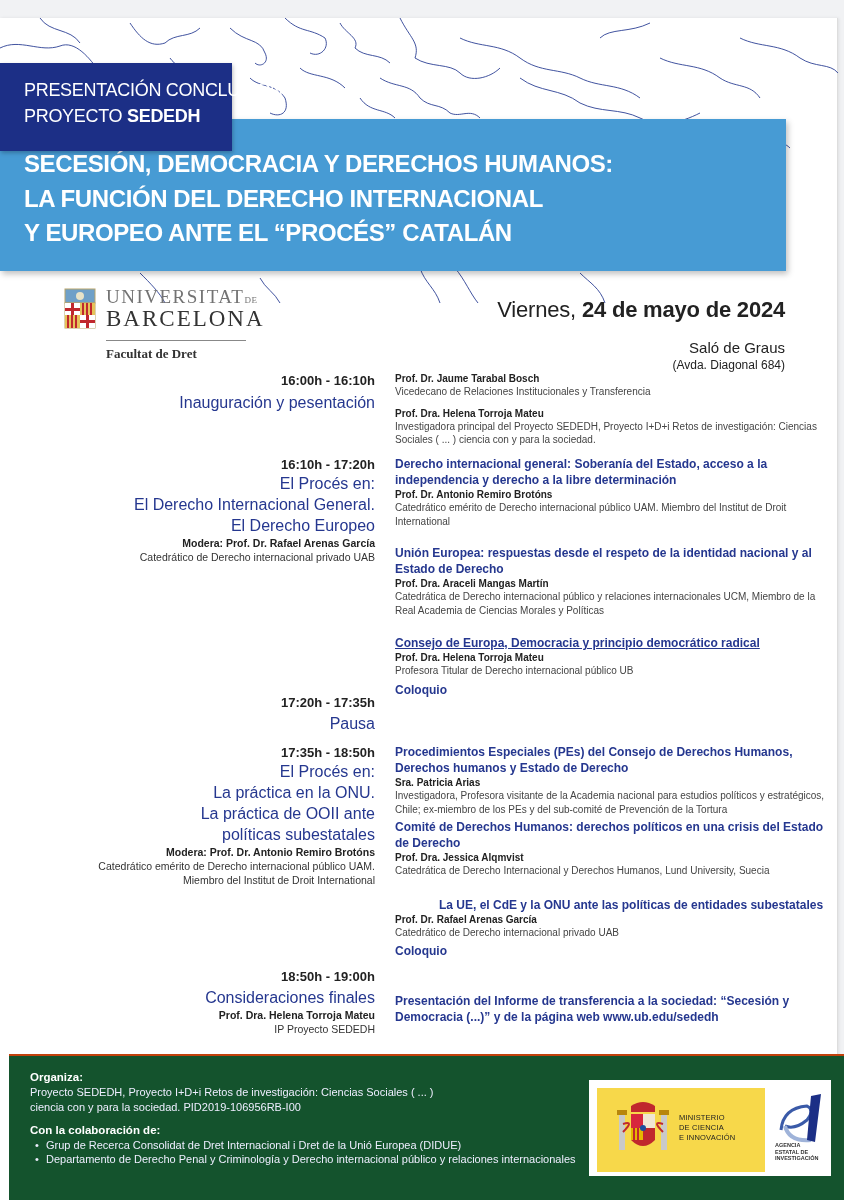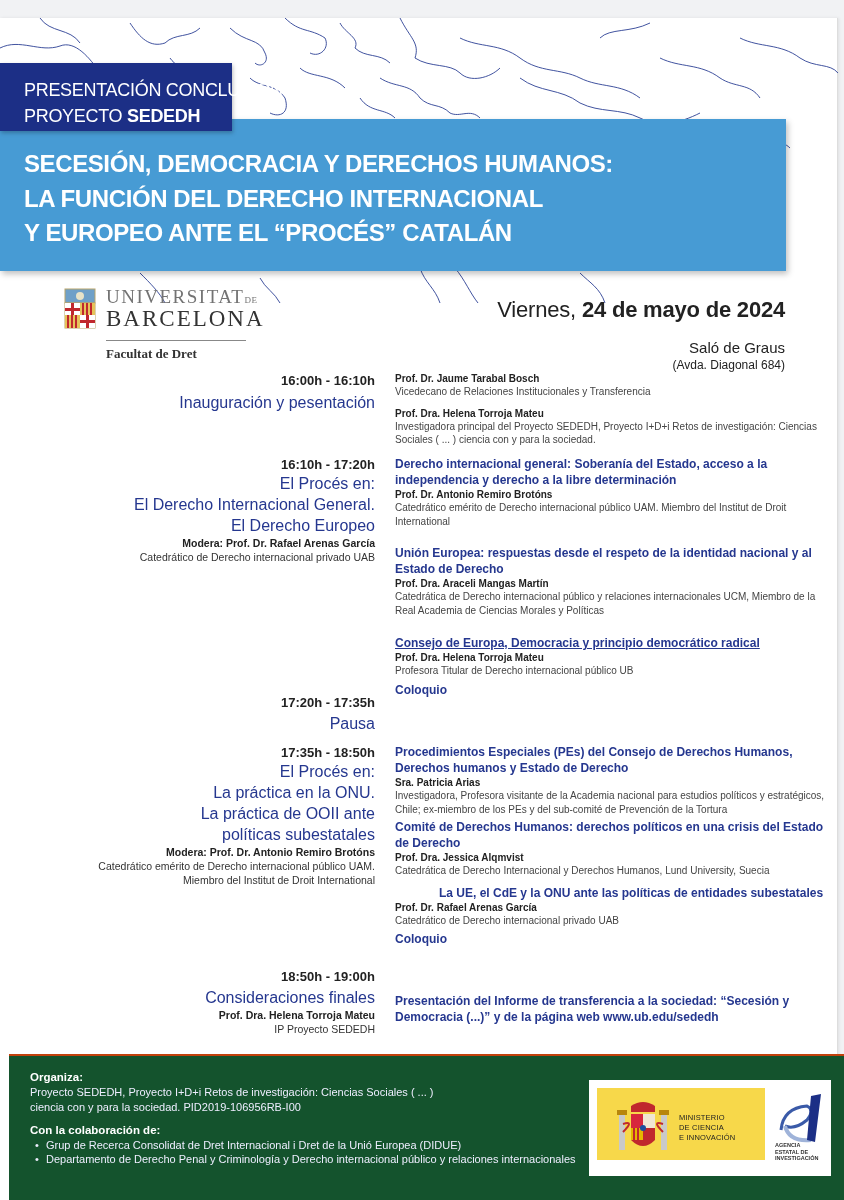--- a/index.html
+++ b/index.html
@@ -4,21 +4,21 @@
   <style>
     * { box-sizing: border-box; margin: 0; padding: 0; }
     html, body { width: 844px; height: 1200px; overflow: hidden; background: #f1f2f4; }
     body { font-family: "Liberation Sans", "DejaVu Sans", sans-serif; color: #222; position: relative; }
 
     .page { position: absolute; left: 0; top: 18px; width: 838px; height: 1182px; background: #fff; border-right: 1px solid #ddd; box-shadow: 1px 0 3px rgba(0,0,0,0.08); }
 
     .map { position: absolute; left: 0; top: 0; width: 838px; height: 290px; overflow: hidden; }
     .map svg { width: 100%; height: 100%; }
 
-    .banner-dark { position: absolute; left: 0; top: 45px; width: 232px; height: 68px; background: #1c2f86; color: #fff; padding: 14px 0 0 24px; box-shadow: 1px 2px 4px rgba(0,0,0,0.25); z-index: 3; }
+    .banner-dark { position: absolute; left: 0; top: 45px; width: 232px; height: 88px; background: #1c2f86; color: #fff; padding: 14px 0 0 24px; box-shadow: 1px 2px 4px rgba(0,0,0,0.25); z-index: 3; }
     .banner-dark .line { font-size: 18px; line-height: 26px; letter-spacing: -0.3px; font-weight: 400; white-space: nowrap; }
     .banner-dark .line b { font-weight: 700; }
 
     .banner-light { position: absolute; left: 0; top: 101px; width: 786px; height: 152px; background: #479bd4; color: #fff; padding: 28px 0 0 24px; box-shadow: 2px 3px 6px rgba(0,0,0,0.25); z-index: 2; }
     .banner-light .tline { font-size: 24px; line-height: 34.5px; font-weight: 700; letter-spacing: -0.4px; white-space: nowrap; }
 
     .ub-logo { position: absolute; left: 64px; top: 268px; width: 190px; height: 80px; }
     .ub-shield { position: absolute; left: 0; top: 2px; width: 32px; height: 44px; }
     .ub-name1 { position: absolute; left: 42px; top: 0px; font-family: "Liberation Serif", serif; font-size: 19px; letter-spacing: 1.5px; color: #737373; white-space: nowrap; }
     .ub-name1 small { font-size: 9px; letter-spacing: 0.5px; }
@@ -46,21 +46,21 @@
     .coloquio { font-size: 12px; font-weight: 700; color: #25378f; line-height: 16px; }
 
     .footer { position: absolute; left: 9px; top: 1036px; width: 838px; height: 146px; background: #14532d; color: #fff; border-top: 2px solid #c2410c; }
     .f-h { font-size: 11.5px; font-weight: 700; line-height: 15px; }
     .f-t { font-size: 11px; line-height: 15px; color: #eef; }
     .f-list { list-style: none; }
     .f-list li { font-size: 11px; line-height: 14px; padding-left: 16px; position: relative; color: #eef; }
     .f-list li::before { content: "•"; position: absolute; left: 5px; top: 0; }
 
     .logos { position: absolute; left: 580px; top: 24px; width: 242px; height: 96px; background: #fff; }
-    .min-box { position: absolute; left: 8px; top: 8px; width: 168px; height: 72px; background: #f7d84a; }
+    .min-box { position: absolute; left: 8px; top: 8px; width: 168px; height: 84px; background: #f7d84a; }
     .min-text { position: absolute; left: 82px; top: 25px; font-size: 7.5px; line-height: 10px; color: #222; white-space: nowrap; letter-spacing: 0.2px; }
     .aei { position: absolute; left: 182px; top: 10px; width: 56px; height: 80px; }
     .aei-text { position: absolute; left: 186px; top: 62px; font-size: 5.5px; line-height: 6.5px; font-weight: 700; color: #333; white-space: nowrap; }
   </style>
 </head>
 <body>
 
 <div class="page">
 
   <div class="map">
@@ -188,21 +188,21 @@
       <div class="mod-aff">Catedrático emérito de Derecho internacional público UAM.</div>
       <div class="mod-aff">Miembro del Institut de Droit International</div>
     </div>
     <div class="s-right" style="top:0px;">
       <div class="talk-title">Procedimientos Especiales (PEs) del Consejo de Derechos Humanos, Derechos humanos y Estado de Derecho</div>
       <div class="spk">Sra. Patricia Arias</div>
       <div class="aff">Investigadora, Profesora visitante de la Academia nacional para estudios políticos y estratégicos, Chile; ex-miembro de los PEs y del sub-comité de Prevención de la Tortura</div>
       <div class="talk-title" style="margin-top:3px;">Comité de Derechos Humanos: derechos políticos en una crisis del Estado de Derecho</div>
       <div class="spk">Prof. Dra. Jessica Alqmvist</div>
       <div class="aff">Catedrática de Derecho Internacional y Derechos Humanos, Lund University, Suecia</div>
-      <div class="talk-title" style="margin-top:7px;padding-left:44px;">La UE, el CdE y la ONU ante las políticas de entidades subestatales</div>
+      <div class="talk-title" style="margin-top:19px;padding-left:44px;">La UE, el CdE y la ONU ante las políticas de entidades subestatales</div>
       <div class="spk">Prof. Dr. Rafael Arenas García</div>
       <div class="aff">Catedrático de Derecho internacional privado UAB</div>
       <div class="coloquio" style="margin-top:4px;">Coloquio</div>
     </div>
   </div>
 
   <div class="session" style="top:950px;">
     <div class="s-left">
       <div class="time">18:50h - 19:00h</div>
       <div class="s-title" style="margin-top:2px;">Consideraciones finales</div>

